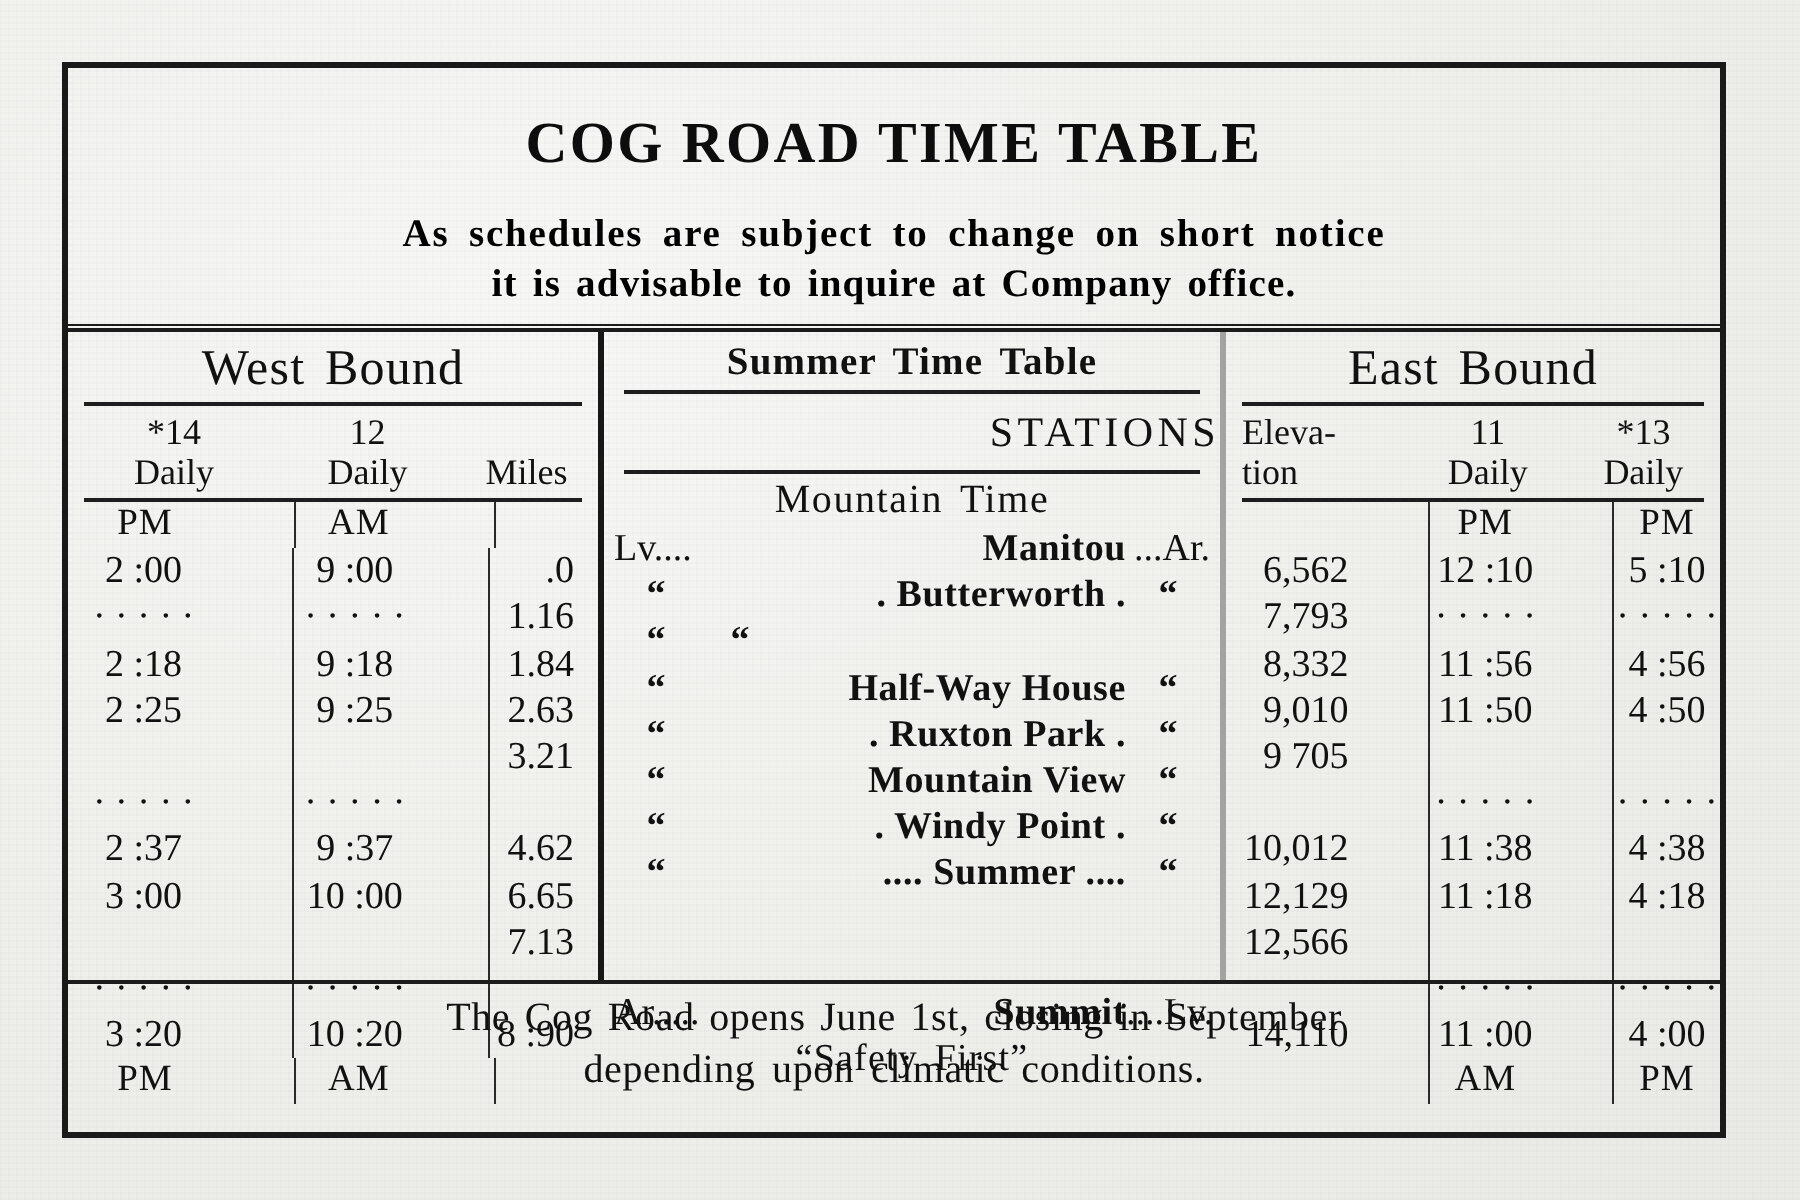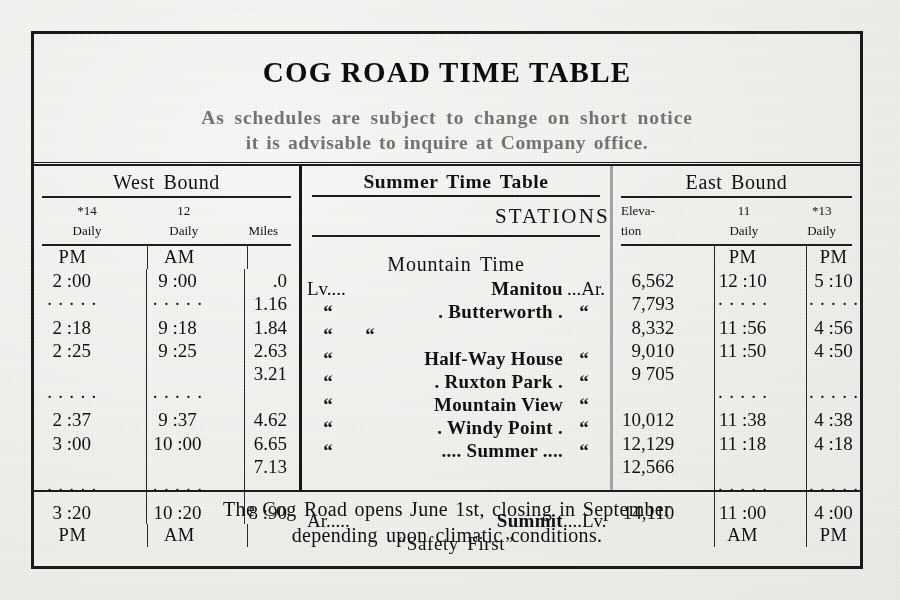--- a/index.html
+++ b/index.html
@@ -52,21 +52,21 @@
     margin-top: 22px;
     color: #0d0d0d;
   }
   .subtitle {
     text-align: center;
     font-weight: bold;
     font-size: 19.5px;
     line-height: 25px;
     margin-top: 16px;
     padding: 0 26px;
-    color: #737373;
+    color: #000000;
   }
   .sub-line-1 { letter-spacing: 0.9px; word-spacing: 4px; }
   .sub-line-2 { letter-spacing: 0.6px; word-spacing: 2px; }
 
   
   .double-rule {
     position: absolute;
     left: 0;
     width: 100%;
     height: 4px;
@@ -95,21 +95,21 @@
     box-sizing: border-box;
   }
   .panel { position: relative; box-sizing: border-box; }
   .panel-west { width: 265px; }
   .panel-mid  { width: 314px; border-left: 3px solid #171717; border-right: 3px solid #a3a3a3; }
   .panel-east { flex: 1; }
 
   
   .sec-head {
     text-align: center;
-    font-size: 20px;
+    font-size: 25px;
     letter-spacing: 0.6px;
     padding-top: 5px;
     padding-bottom: 2px;
     word-spacing: 3px;
   }
   .sec-head.bold { font-weight: bold; font-size: 19.5px; }
   .hr-thin {
     border-top: 2px solid #1d1d1d;
     margin: 0 8px;
   }
@@ -118,35 +118,35 @@
   .stations-head {
     text-align: right;
     font-size: 21px;
     letter-spacing: 2.2px;
     padding: 7px 0 6px 0;
   }
 
   
   .colhead {
     display: flex;
-    font-size: 13px;
+    font-size: 18px;
     line-height: 20px;
     padding-top: 3px;
     padding-bottom: 3px;
     text-align: center;
   }
   .colhead .c { box-sizing: border-box; }
   .colhead .l1 { display: block; }
   .colhead .l2 { display: block; }
 
   .mt-line {
     text-align: center;
     font-size: 20px;
     letter-spacing: 0.8px;
-    padding-top: 16px;
+    padding-top: 2px;
     padding-bottom: 1px;
     word-spacing: 3px;
     font-family: Liberation Serif, serif;
   }
 
   
   .rows { font-size: 19px; }
   .row {
     display: flex;
     height: 23.2px;

